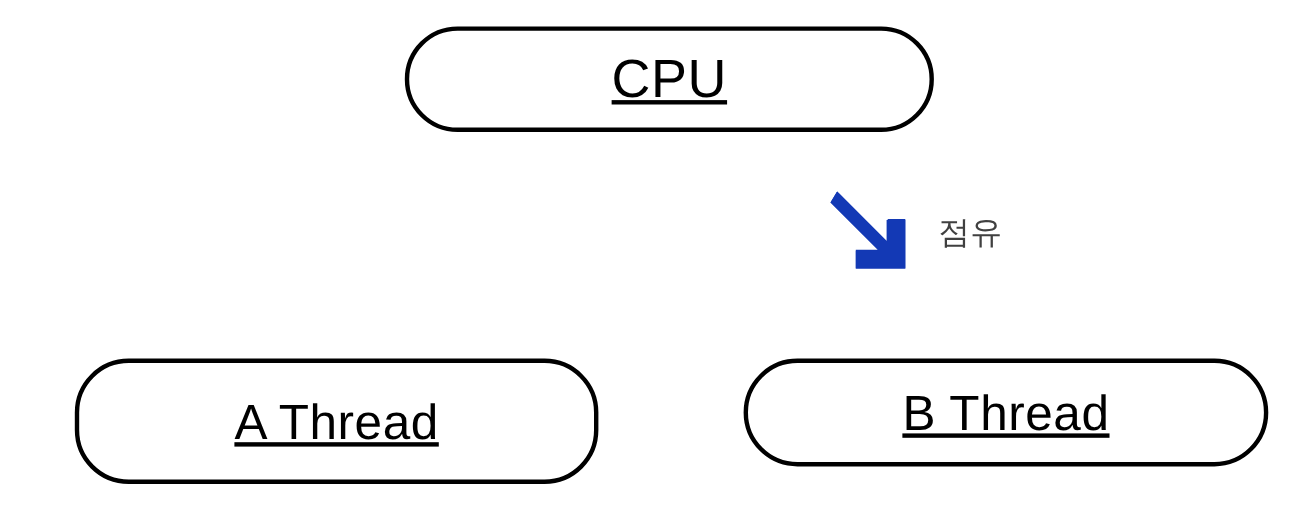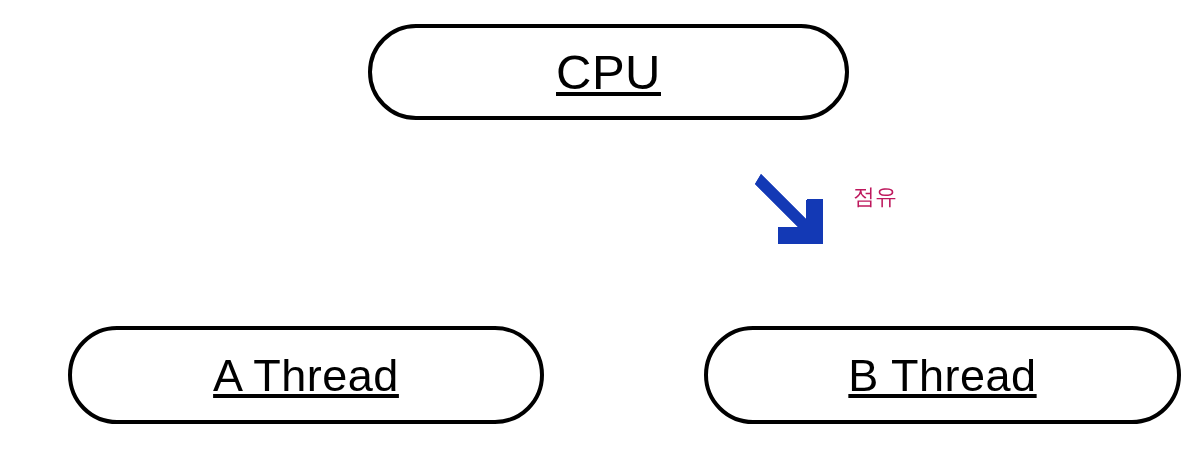--- a/index.html
+++ b/index.html
@@ -45,27 +45,27 @@
     width: 481px;
     height: 96px;
     border-radius: 48px / 48px;
   }
   #node-cpu .node-label { font-size: 49px; }
 
   #node-a-thread {
     left: 68px;
     top: 326px;
     width: 476px;
-    height: 98px;
+    height: 114px;
     border-radius: 49px / 49px;
   }
   #node-a-thread .node-label { font-size: 45px; }
 
   #node-b-thread {
-    left: 704px;
+    left: 676px;
     top: 326px;
     width: 477px;
     height: 98px;
     border-radius: 49px / 49px;
   }
   #node-b-thread .node-label { font-size: 45px; }
 
   
   #arrow-occupy {
     position: absolute;
@@ -73,23 +73,23 @@
     top: 160px;
     width: 90px;
     height: 90px;
   }
   #arrow-occupy svg { display: block; width: 90px; height: 90px; }
 
   
   #label-occupy {
     position: absolute;
     left: 853px;
-    top: 186px;
-    font-size: 22px;
-    color: #be185d;
+    top: 198px;
+    font-size: 29px;
+    color: #404040;
     line-height: 1;
     white-space: nowrap;
     user-select: none;
   }
 </style>
 </head>
 <body>
 
 <div id="canvas">
 

